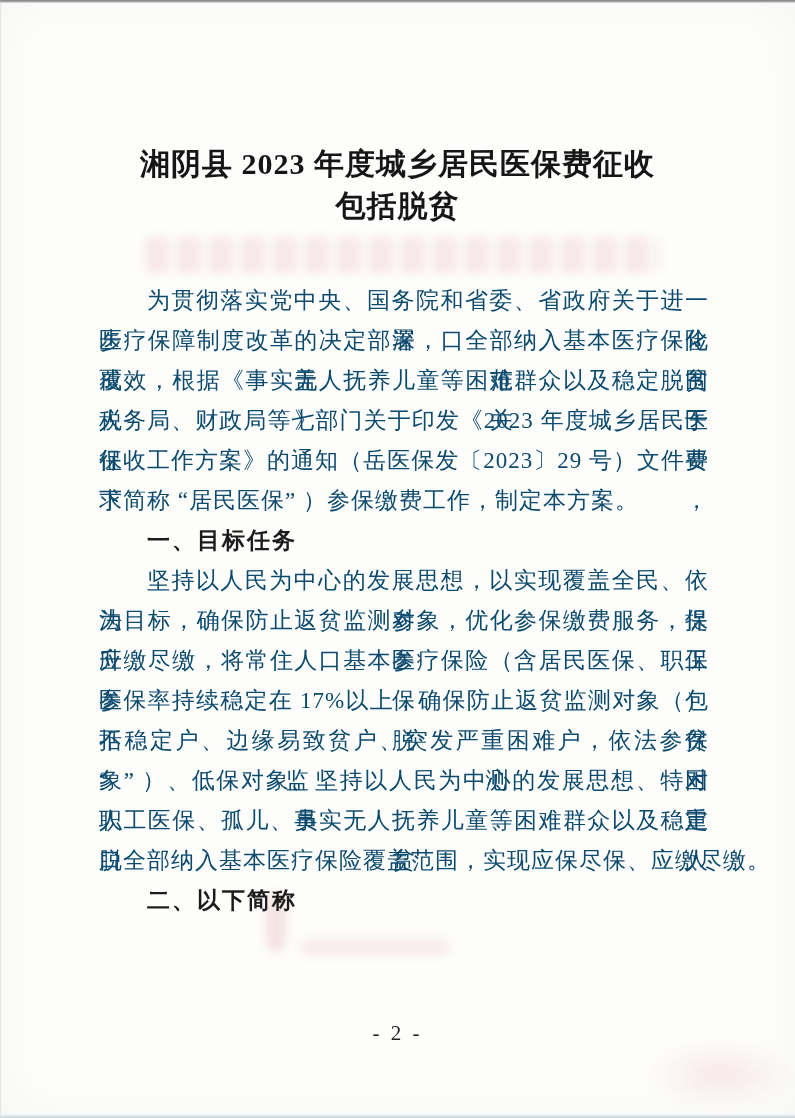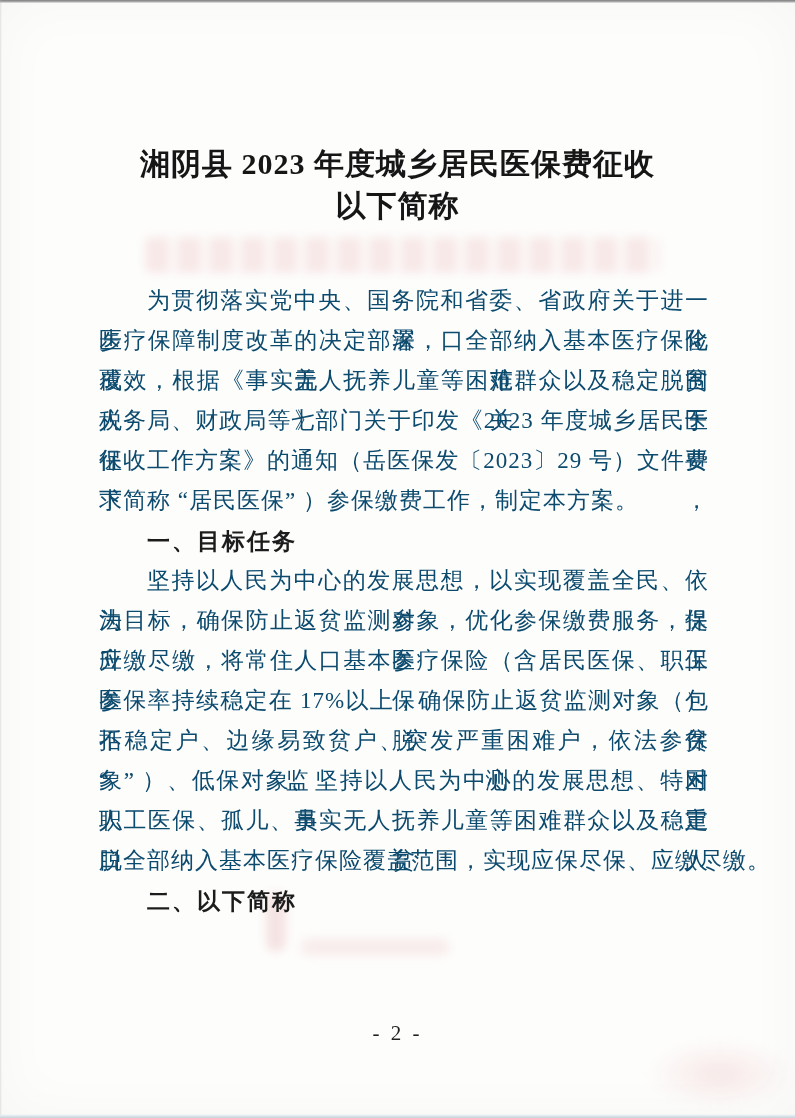--- a/index.html
+++ b/index.html
@@ -94,21 +94,21 @@
     color: #0c4a6e;
     white-space: nowrap;
   }
   .line.just {
     white-space: normal;
     text-align: justify;
     text-align-last: justify;
   }
   .line.indent { text-indent: 48px; }
   .line.heading {
-    font-family: Liberation Sans, sans-serif;
+    font-family: Liberation Serif, serif;
     font-weight: 700;
     font-size: 23px;
     color: #1c1c1c;
     padding-left: 48px;
     letter-spacing: 2px;
   }
   
   .page-number {
     position: absolute;
     top: 1021px;
@@ -127,21 +127,21 @@
   <div class="scan-edge-top"></div>
   <div class="scan-edge-left"></div>
 
   <div class="bleed bleed-title"></div>
   <div class="bleed bleed-mid"></div>
   <div class="bleed bleed-small"></div>
   <div class="bleed bleed-corner"></div>
 
   <h1 class="title">
     <span class="tline">湘阴县 2023 年度城乡居民医保费征收</span>
-    <span class="tline">以下简称</span>
+    <span class="tline">包括脱贫</span>
   </h1>
 
   <div class="doc-body" id="doc-body">
       <div class="line indent just">为贯彻落实党中央、国务院和省委、省政府关于进一步深化</div>
       <div class="line just">医疗保障制度改革的决定部署，口全部纳入基本医疗保险覆盖范围</div>
       <div class="line just">成效，根据《事实无人抚养儿童等困难群众以及稳定脱贫人》关于</div>
       <div class="line just">税务局、财政局等七部门关于印发《2023 年度城乡居民医保费</div>
       <div class="line just">征收工作方案》的通知（岳医保发〔2023〕29 号）文件要求，</div>
       <div class="line">下简称 “居民医保” ）参保缴费工作，制定本方案。</div>
       <div class="line heading">一、目标任务</div>

